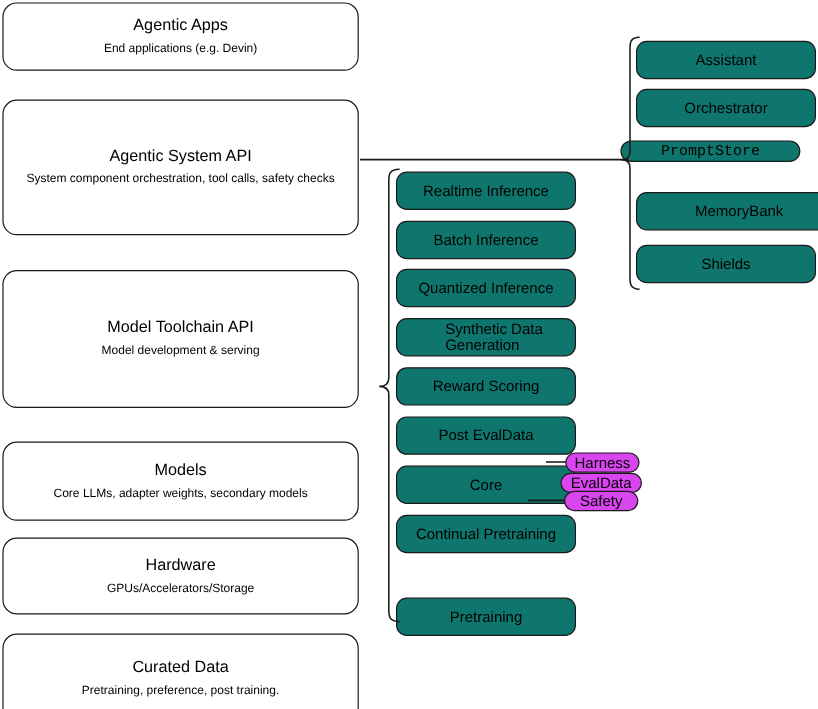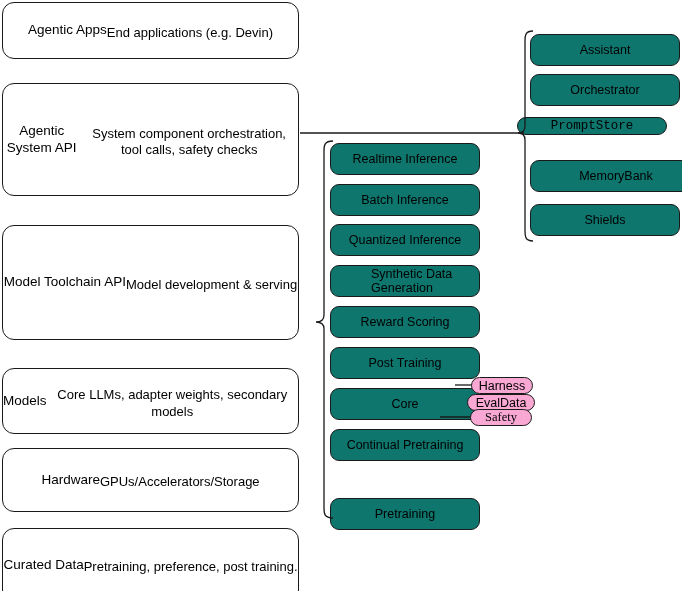--- a/index.html
+++ b/index.html
@@ -21,51 +21,51 @@
     width: 682px;
     height: 591px;
   }
   .node {
     position: absolute;
     box-sizing: border-box;
     border: 1.3px solid #1a1a1a;
     background: #ffffff;
     border-radius: 12px;
     display: flex;
-    flex-direction: row;
+    flex-direction: column;
     align-items: center;
     justify-content: center;
     text-align: center;
     line-height: 1.25;
   }
   .node .title {
     font-size: 13.5px;
     color: #000;
   }
   .node .sub {
-    font-size: 13px;
+    font-size: 10px;
     color: #000;
     margin-top: 5px;
   }
   .chip {
     position: absolute;
     box-sizing: border-box;
     border: 1.3px solid #1a1a1a;
     background: #0f766e;
     border-radius: 9px;
     display: flex;
     align-items: center;
     justify-content: center;
     font-size: 12.5px;
   }
   .pill {
     position: absolute;
     box-sizing: border-box;
     border: 1.3px solid #1a1a1a;
-    background: #f9a8d4;
+    background: #d946ef;
     border-radius: 999px;
     display: flex;
     align-items: center;
     justify-content: center;
     font-size: 12.5px;
     z-index: 5;
   }
   svg.lines {
     position: absolute;
     left: 0; top: 0;
@@ -137,28 +137,28 @@
   <div class="node" style="left:2px;top:528px;width:297px;height:74px;">
     <div class="title">Curated Data</div>
     <div class="sub">Pretraining, preference, post training.</div>
   </div>
 
   <div class="chip" style="left:330px;top:143px;width:150px;height:32px;">Realtime Inference</div>
   <div class="chip" style="left:330px;top:184px;width:150px;height:32px;">Batch Inference</div>
   <div class="chip" style="left:330px;top:224px;width:150px;height:32px;">Quantized Inference</div>
   <div class="chip" style="left:330px;top:265px;width:150px;height:32px;padding-left:40px;">Synthetic Data Generation</div>
   <div class="chip" style="left:330px;top:306px;width:150px;height:32px;">Reward Scoring</div>
-  <div class="chip" style="left:330px;top:347px;width:150px;height:32px;">Post Training</div>
+  <div class="chip" style="left:330px;top:347px;width:150px;height:32px;">Post EvalData</div>
   <div class="chip" style="left:330px;top:388px;width:150px;height:32px;">Core</div>
   <div class="chip" style="left:330px;top:429px;width:150px;height:32px;">Continual Pretraining</div>
   <div class="chip" style="left:330px;top:498px;width:150px;height:32px;">Pretraining</div>
 
   <div class="pill" style="left:471px;top:377px;width:62px;height:17px;">Harness</div>
   <div class="pill" style="left:467px;top:394px;width:68px;height:17px;">EvalData</div>
-  <div class="pill" style="left:470px;top:409px;width:62px;height:17px;font-family:Liberation Serif, serif;">Safety</div>
+  <div class="pill" style="left:470px;top:409px;width:62px;height:17px;">Safety</div>
 
   <div class="chip" style="left:530px;top:34px;width:150px;height:32px;">Assistant</div>
   <div class="chip" style="left:530px;top:74px;width:150px;height:32px;">Orchestrator</div>
   <div class="chip" style="left:517px;top:117px;width:150px;height:18px;font-family:Liberation Mono, monospace;">PromptStore</div>
   <div class="chip" style="left:530px;top:160px;width:172px;height:32px;">MemoryBank</div>
   <div class="chip" style="left:530px;top:204px;width:150px;height:32px;">Shields</div>
 
 </div>
 
 </body></html>

